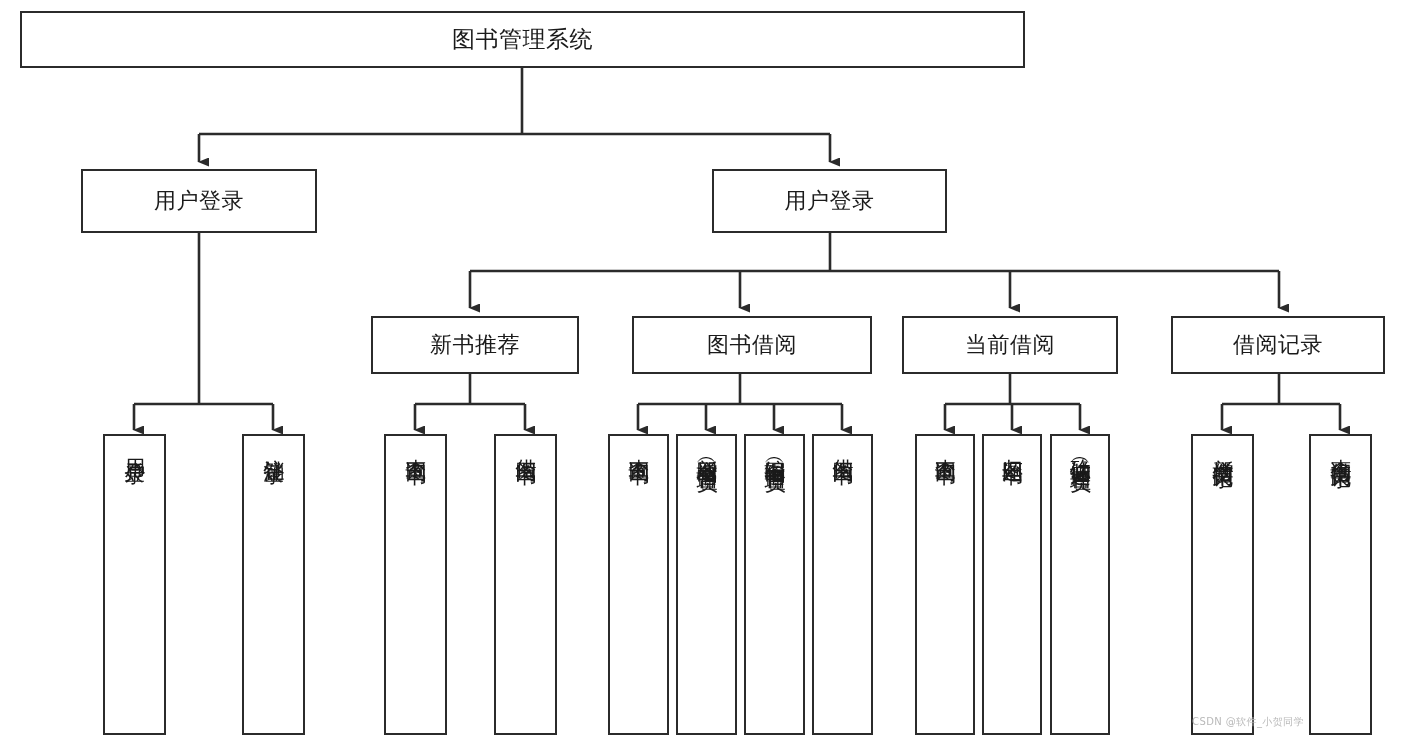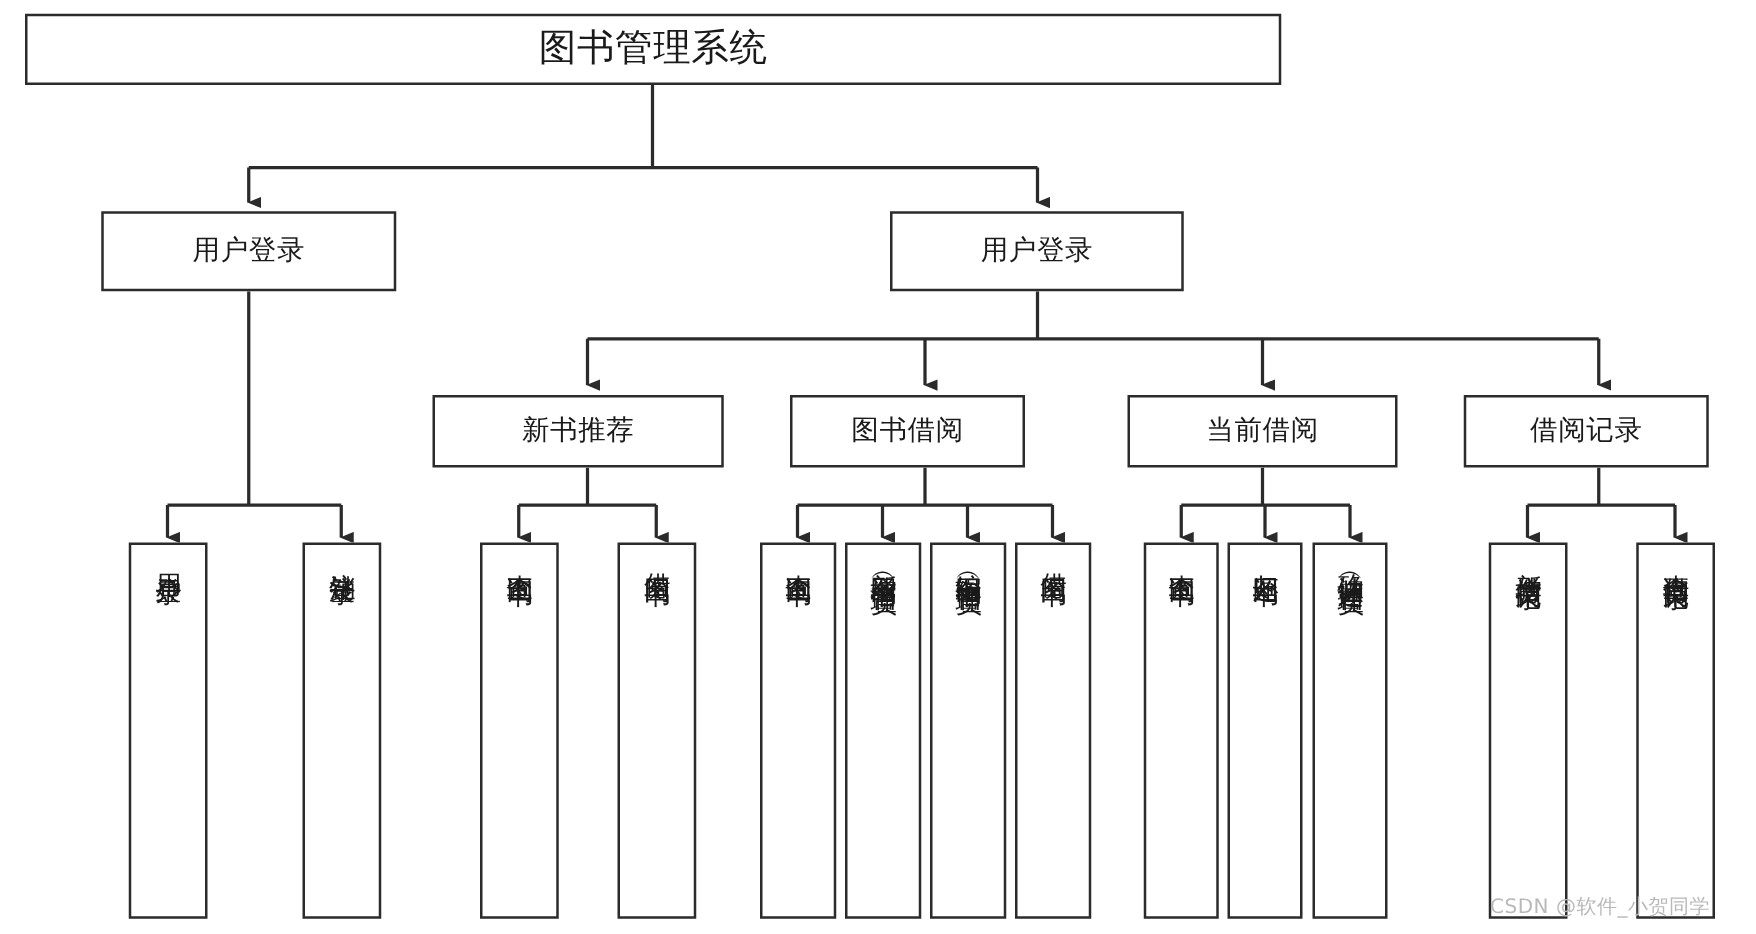--- a/index.html
+++ b/index.html
@@ -36,37 +36,37 @@
     align-items: center;
     justify-content: center;
     color: #1a1a1a;
   }
   .node .label {
     font-size: 22px;
     line-height: 1.15;
     letter-spacing: 0.5px;
     white-space: nowrap;
   }
-  .node.root .label { font-size: 30px; }
+  .node.root .label { font-size: 23px; }
   .node.leaf {
     align-items: flex-start;
     justify-content: center;
     padding-top: 6px;
   }
   .node.leaf .label {
     writing-mode: vertical-rl;
     text-orientation: upright;
     font-size: 21px;
     line-height: 1.28;
     letter-spacing: 2px;
     white-space: nowrap;
   }
   .watermark {
     position: absolute;
-    font-size: 16px;
+    font-size: 10px;
     color: #b9b9b9;
     white-space: nowrap;
     letter-spacing: 0.4px;
   }
 </style>
 </head>
 <body>
 
 <div id="canvas">
 
@@ -124,30 +124,30 @@
     <span class="label">图书管理系统</span>
   </div>
 
   <div class="node" style="left:81px; top:169px; width:236px; height:64px;">
     <span class="label">用户登录</span>
   </div>
   <div class="node" style="left:712px; top:169px; width:235px; height:64px;">
     <span class="label">用户登录</span>
   </div>
 
-  <div class="node" style="left:346px; top:316px; width:233px; height:58px;">
+  <div class="node" style="left:371px; top:316px; width:208px; height:58px;">
     <span class="label">新书推荐</span>
   </div>
-  <div class="node" style="left:632px; top:316px; width:188px; height:58px;">
+  <div class="node" style="left:632px; top:316px; width:240px; height:58px;">
     <span class="label">图书借阅</span>
   </div>
   <div class="node" style="left:902px; top:316px; width:216px; height:58px;align-items:center;">
     <span class="label">当前借阅</span>
   </div>
-  <div class="node" style="left:1171px; top:316px; width:196px; height:58px;">
+  <div class="node" style="left:1171px; top:316px; width:214px; height:58px;">
     <span class="label">借阅记录</span>
   </div>
 
   <div class="node leaf" style="left:103px; top:434px; width:63px; height:301px;">
     <span class="label">用户登录</span>
   </div>
   <div class="node leaf" style="left:242px; top:434px; width:63px; height:301px;">
     <span class="label">注销登录</span>
   </div>
 

